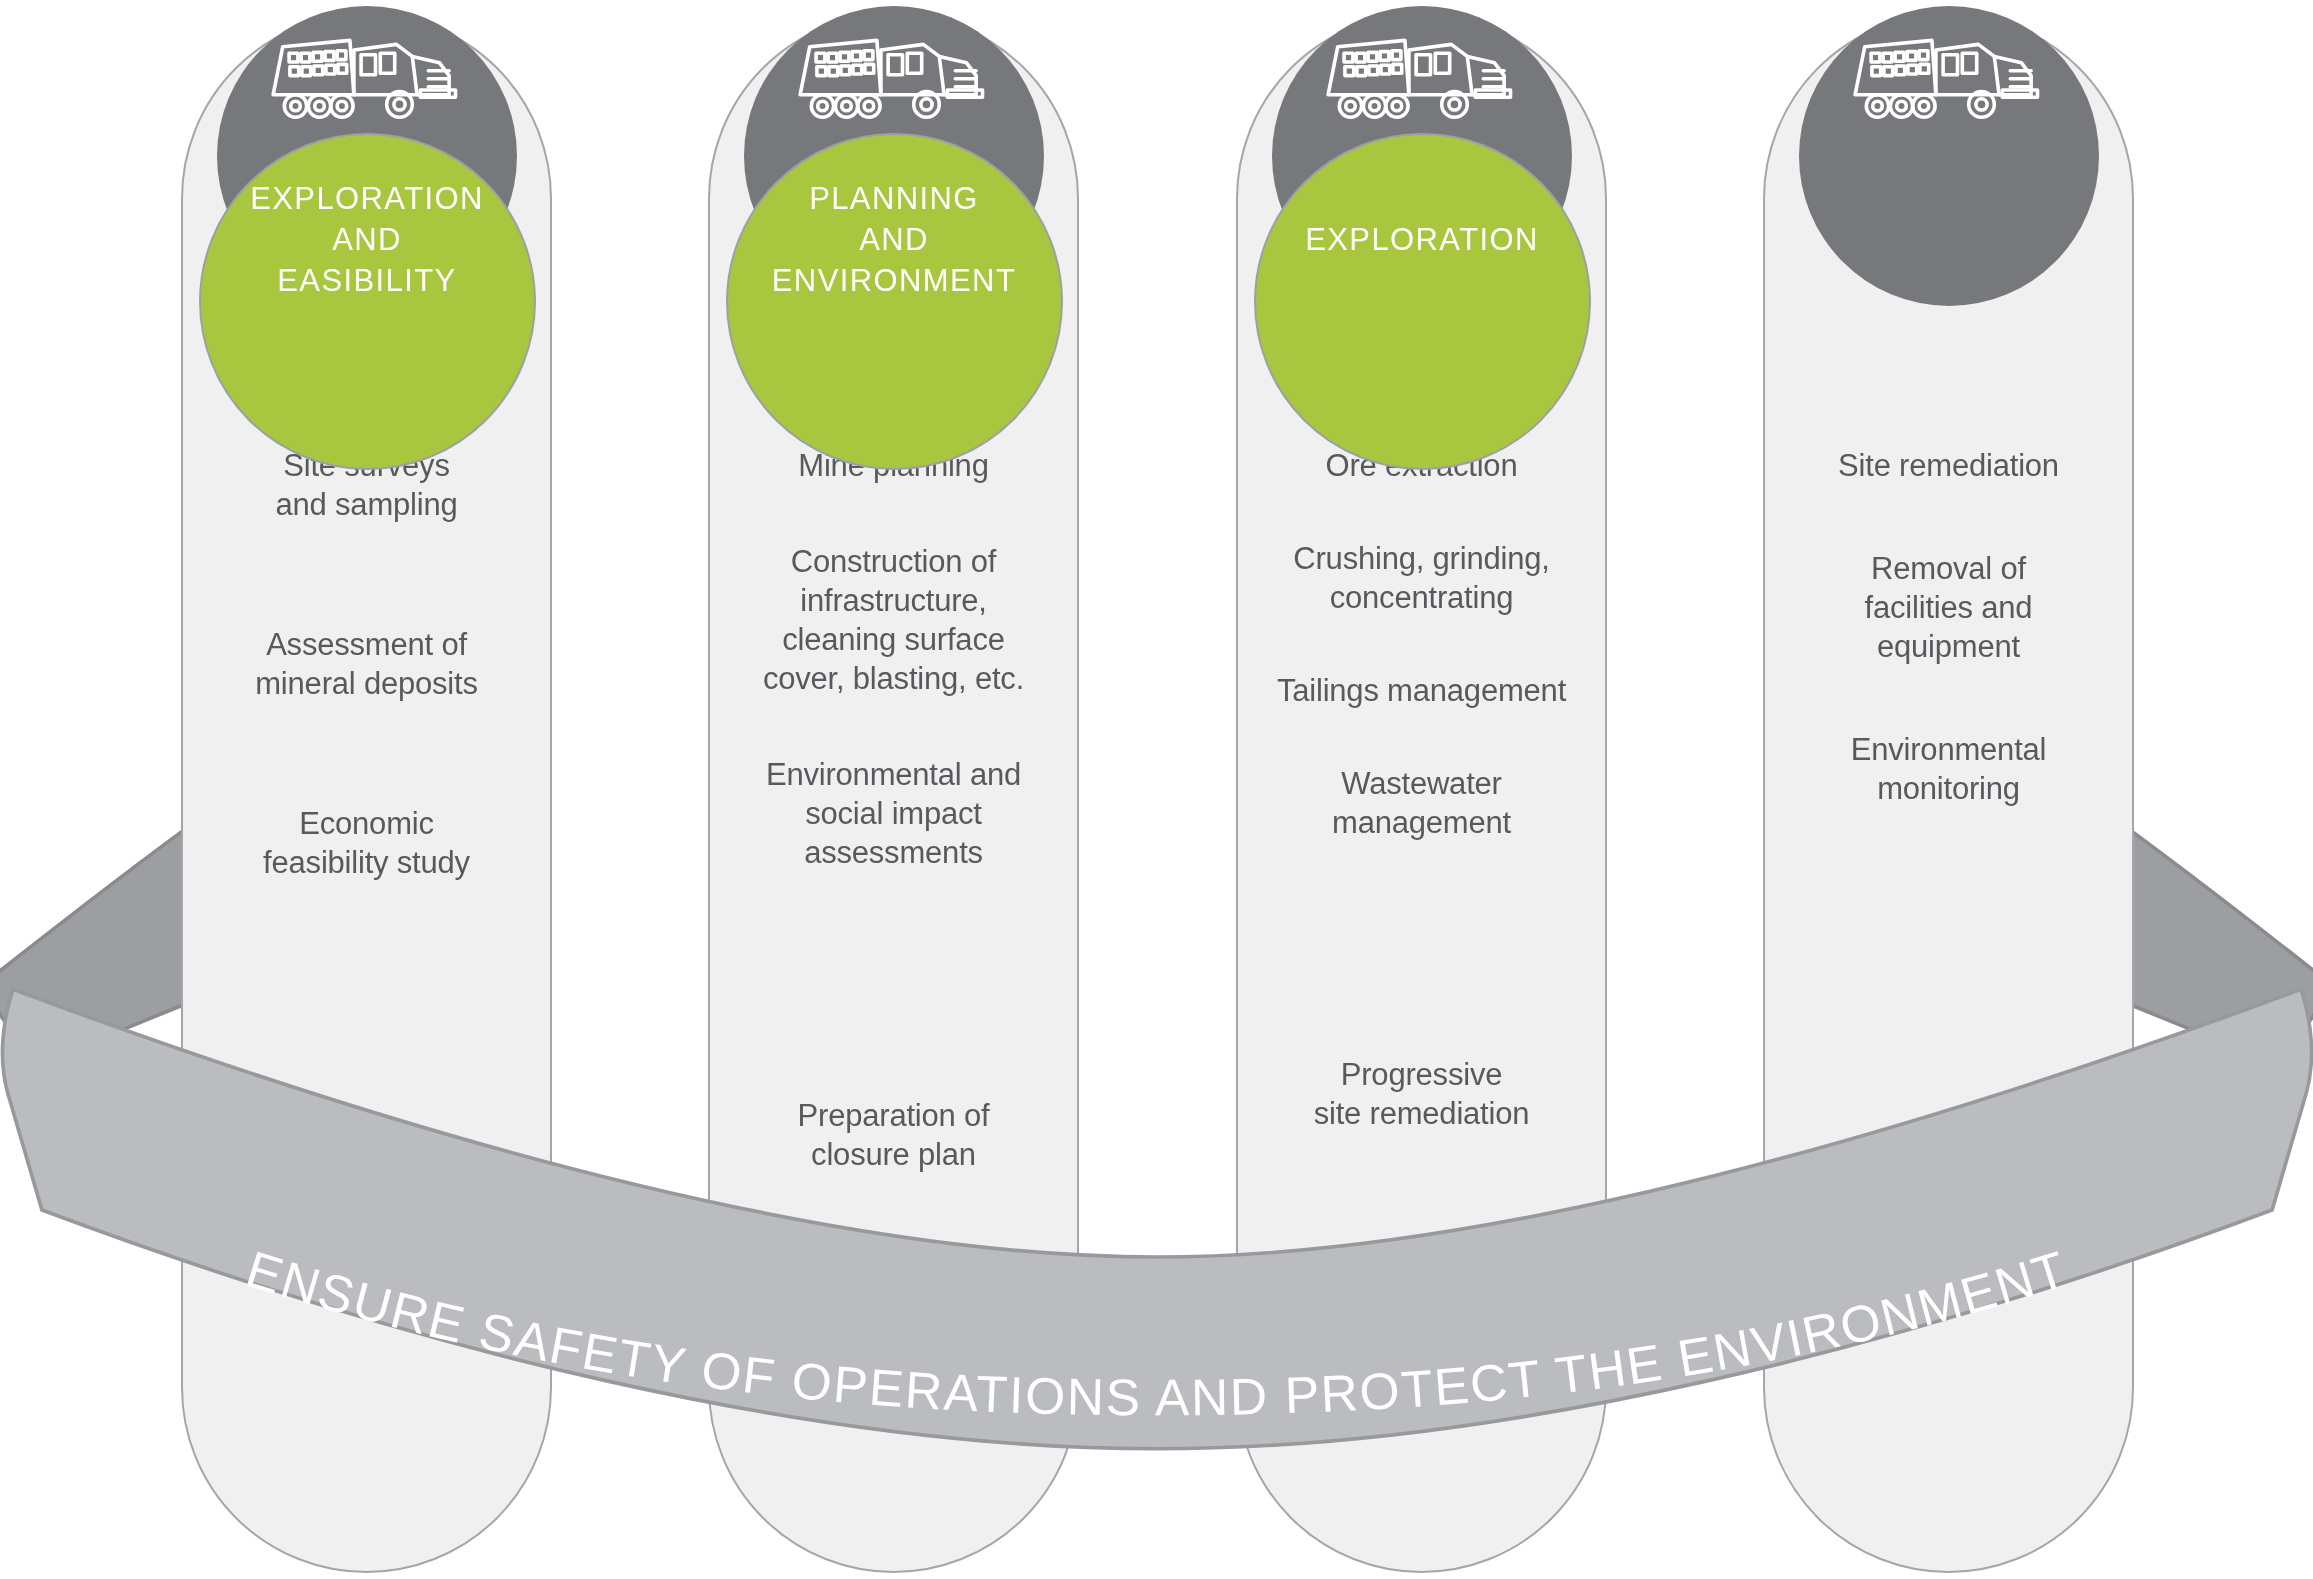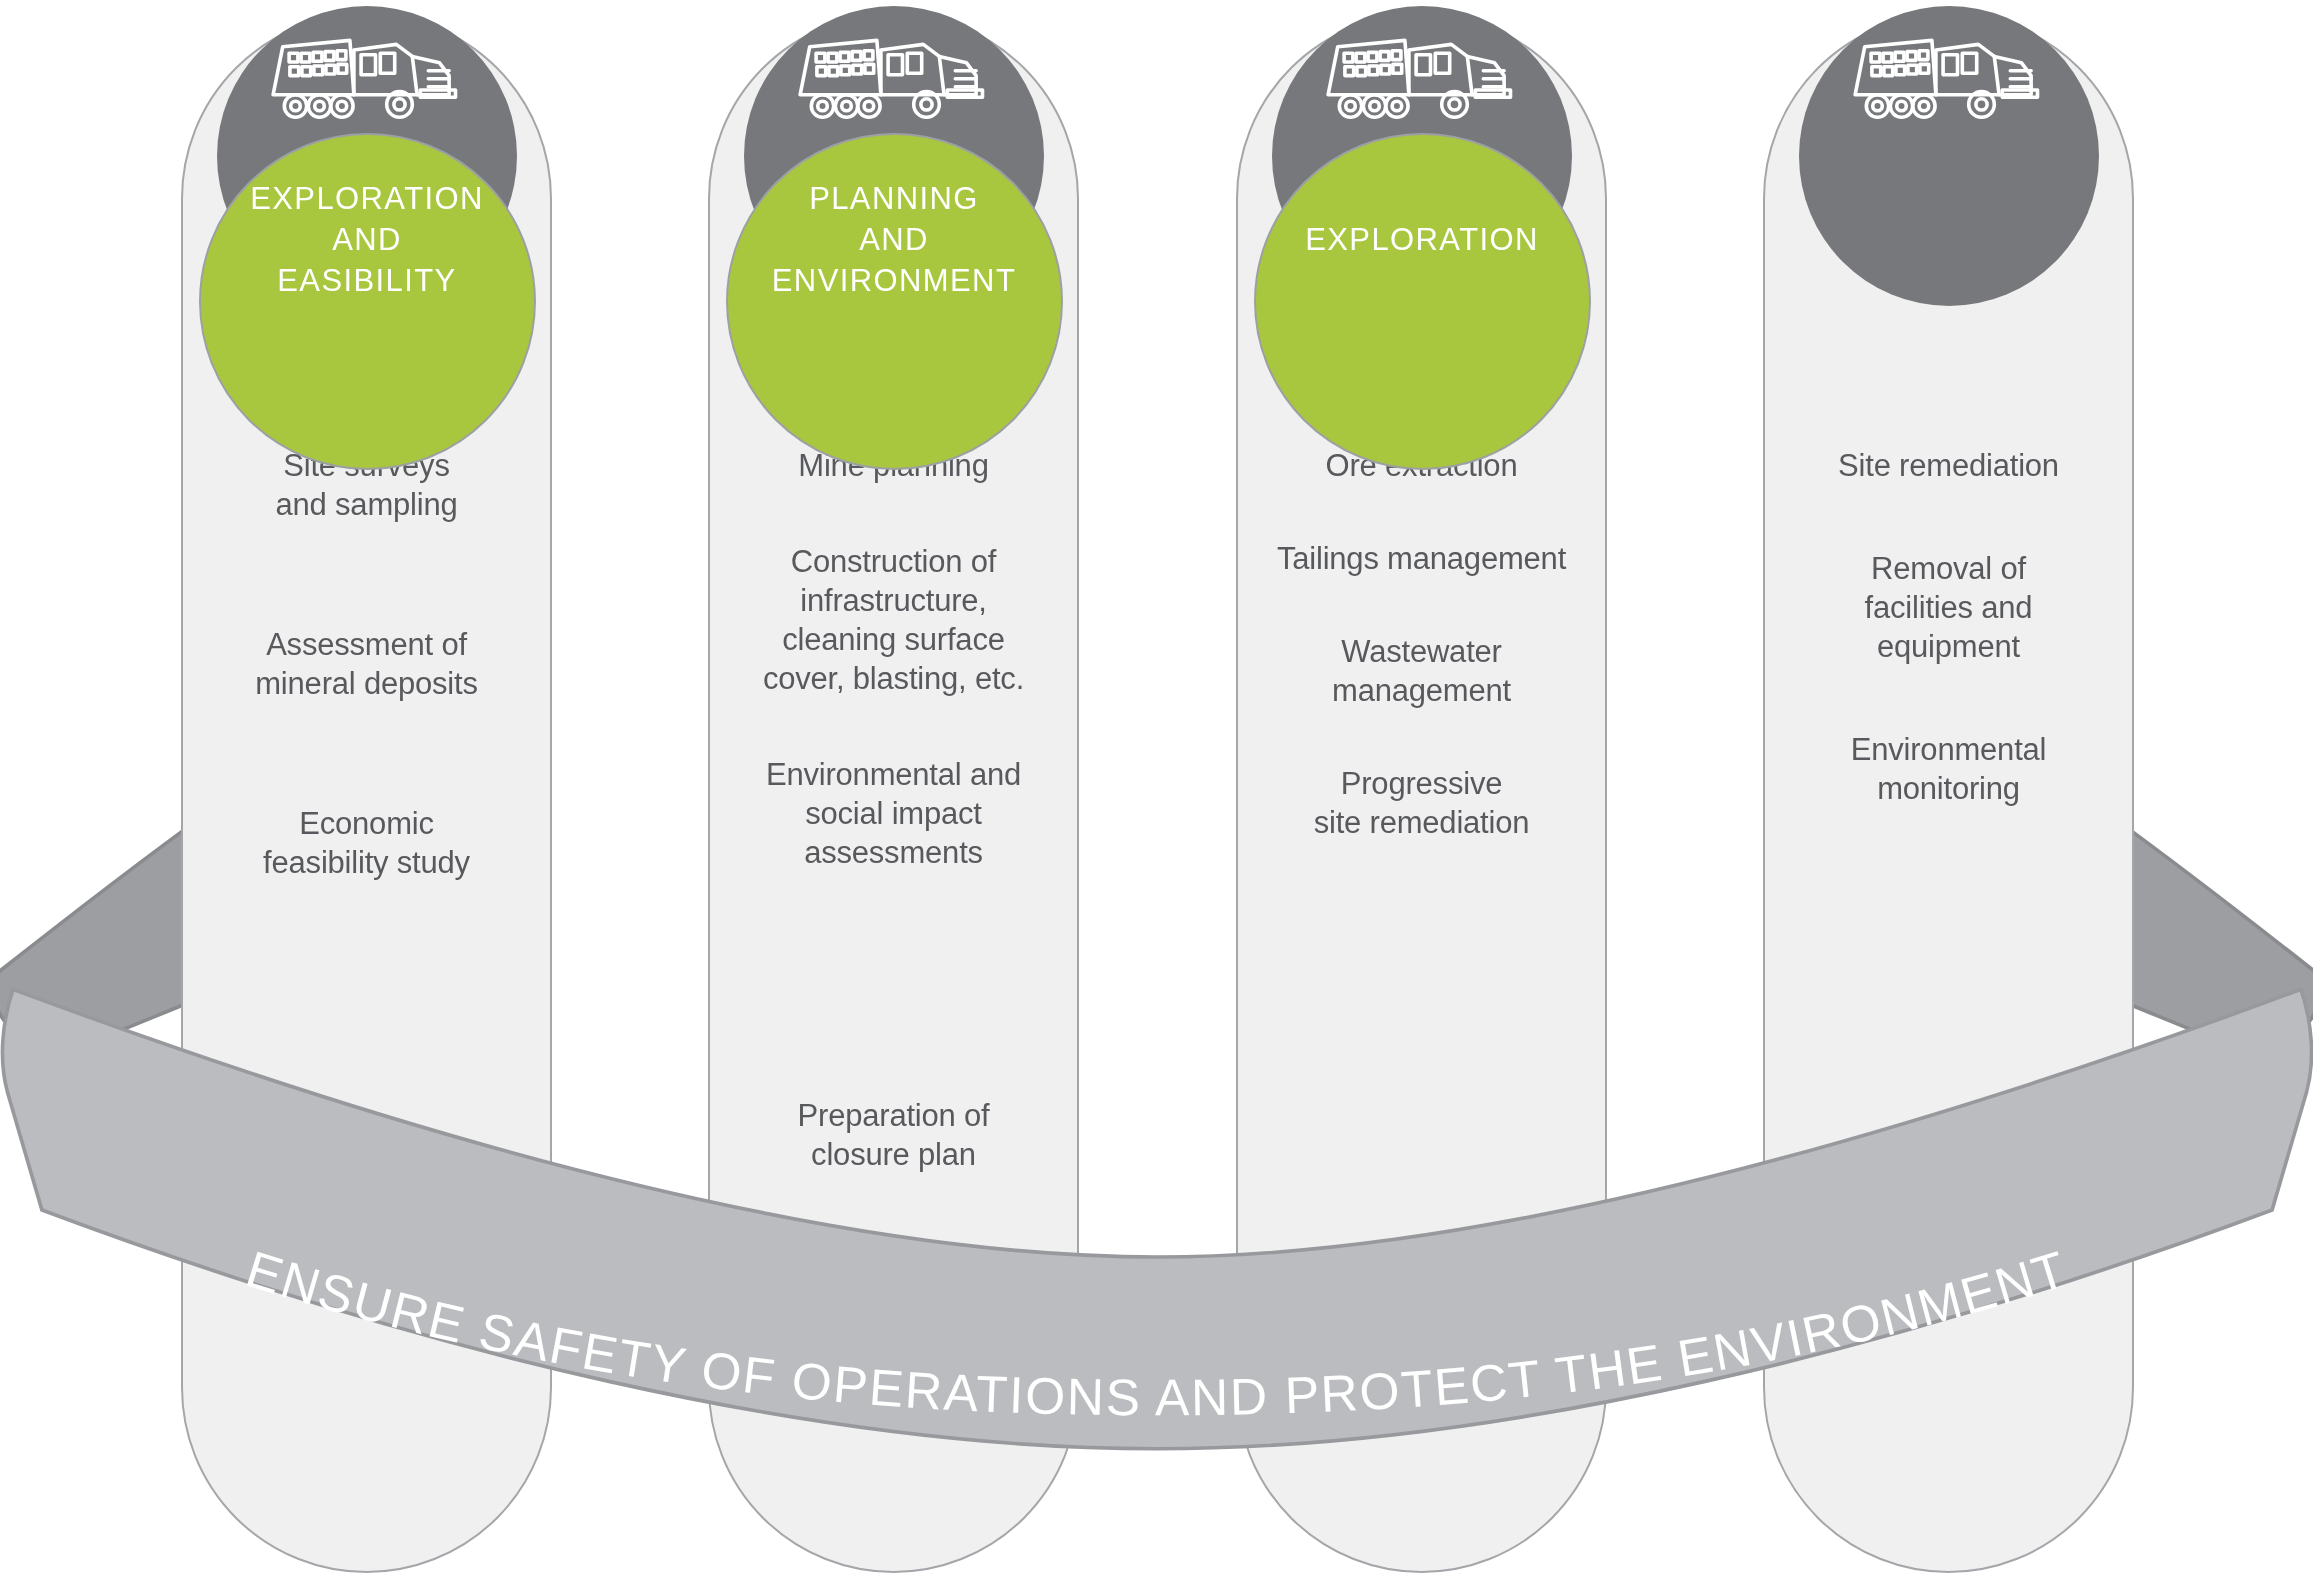--- a/index.html
+++ b/index.html
@@ -224,20 +224,22 @@
           <circle cx="98" cy="110" r="6"></circle>
         <circle cx="170" cy="108" r="16"></circle>
           <circle cx="170" cy="108" r="7"></circle>
       </svg>
     </div>
     <div class="green-circle">
       <div class="phase-title">EXPLORATION</div>
     </div>
     <div class="items">
       <div class="item">Ore extraction</div>
+      <div class="item">Crushing, grinding,
+concentrating</div>
       <div class="item">Tailings management</div>
       <div class="item">Wastewater
 management</div>
       <div class="item">Progressive
 site remediation</div>
     </div>
   </div>
 
   <div class="pill p4">
     <div class="dark-circle">

